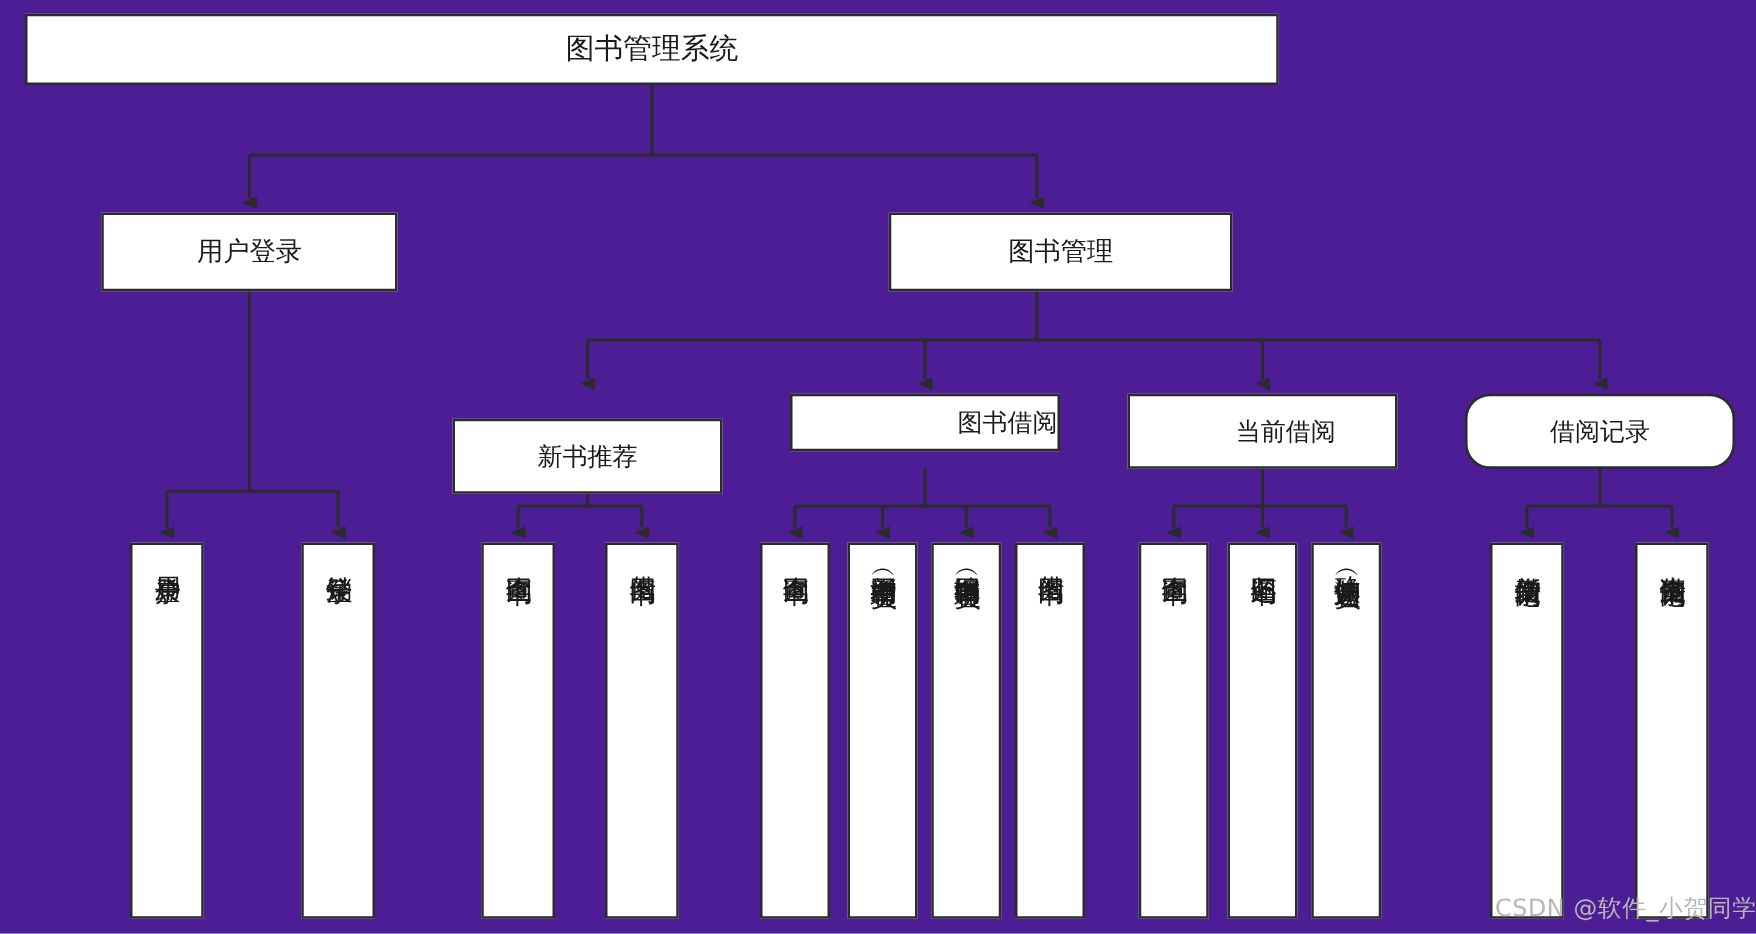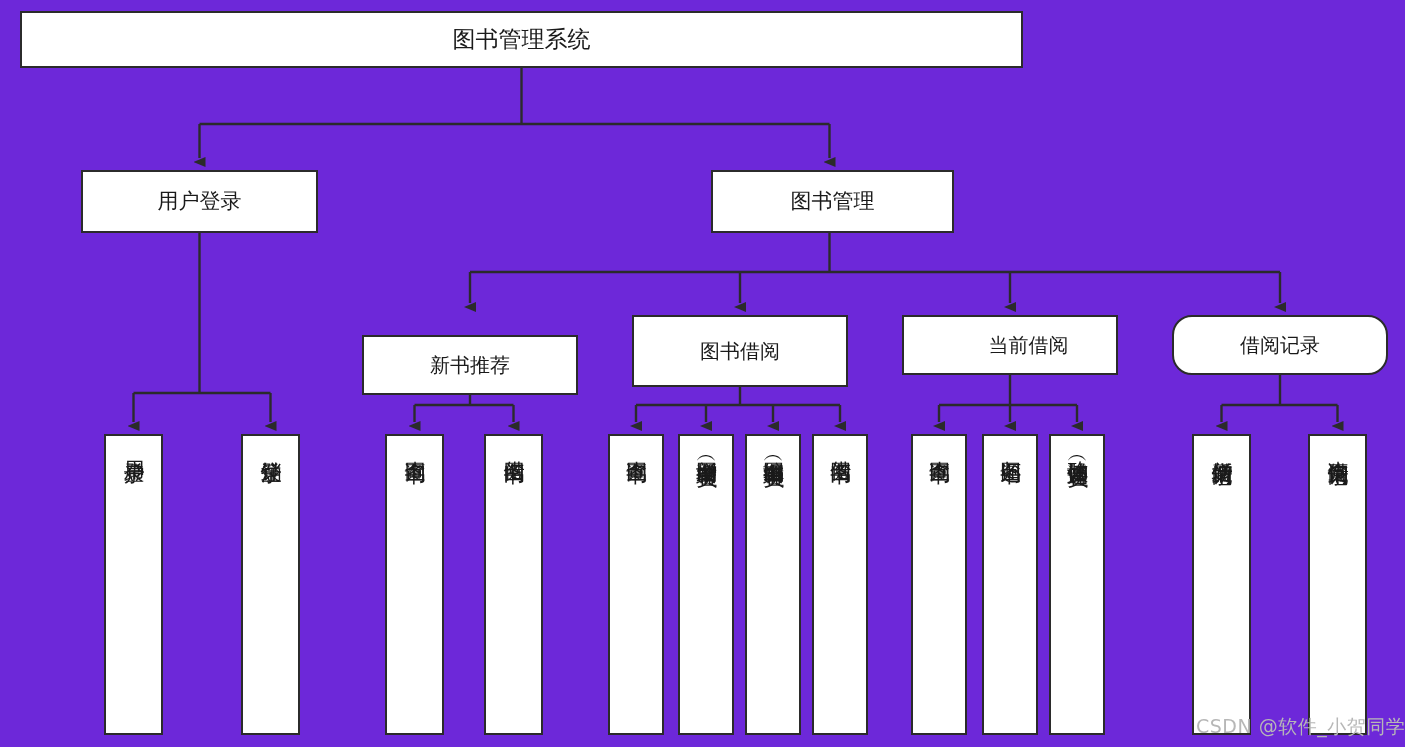--- a/index.html
+++ b/index.html
@@ -7,21 +7,21 @@
     padding: 0;
     background: #ffffff;
   }
   body {
     font-family: "DejaVu Sans", "Liberation Sans", sans-serif;
   }
   #canvas {
     position: relative;
     width: 1405px;
     height: 747px;
-    background: #6d28d9;
+    background: #4c1d95;
     overflow: hidden;
   }
   #edges {
     position: absolute;
     left: 0;
     top: 0;
     width: 1405px;
     height: 747px;
   }
   .node {
@@ -111,27 +111,27 @@
       </g>
   </svg>
 
   <div id="nodes">
       <div class="node node-h size-root" style="left: 20px; top: 11px; width: 1003px; height: 57px;">
         <span class="label">图书管理系统</span>
       </div>
       <div class="node node-h size-l2" style="left: 81px; top: 170px; width: 237px; height: 63px;">
         <span class="label">用户登录</span>
       </div>
-      <div class="node node-h size-l2" style="left: 711px; top: 170px; width: 243px; height: 63px; align-items: center;">
+      <div class="node node-h size-l2" style="left: 711px; top: 170px; width: 275px; height: 63px; align-items: center;">
         <span class="label">图书管理</span>
       </div>
       <div class="node node-h size-l3" style="left: 362px; top: 315px; width: 216px; height: 60px; margin-top: 20px;">
         <span class="label">新书推荐</span>
       </div>
-      <div class="node node-h size-l3" style="left: 632px; top: 315px; width: 216px; height: 72px;">
+      <div class="node node-h size-l3" style="left: 632px; top: 315px; width: 216px; height: 46px; justify-content: flex-end;">
         <span class="label">图书借阅</span>
       </div>
       <div class="node node-h size-l3" style="left: 902px; top: 315px; width: 216px; height: 60px; padding-left: 37px;">
         <span class="label">当前借阅</span>
       </div>
       <div class="node node-h size-l3" style="left: 1172px; top: 315px; width: 216px; height: 60px; border-radius: 20px;">
         <span class="label">借阅记录</span>
       </div>
       <div class="node node-v size-leaf" style="left: 104px; top: 434px; width: 59px; height: 301px;">
         <span class="label">用户登录</span>

